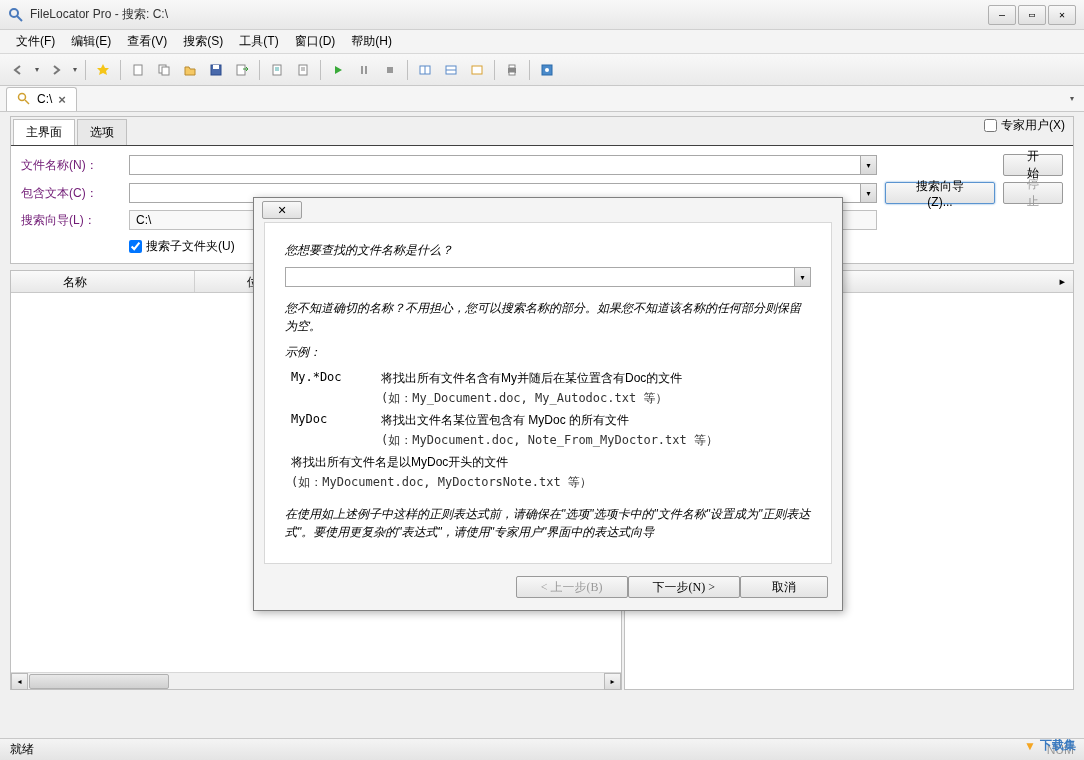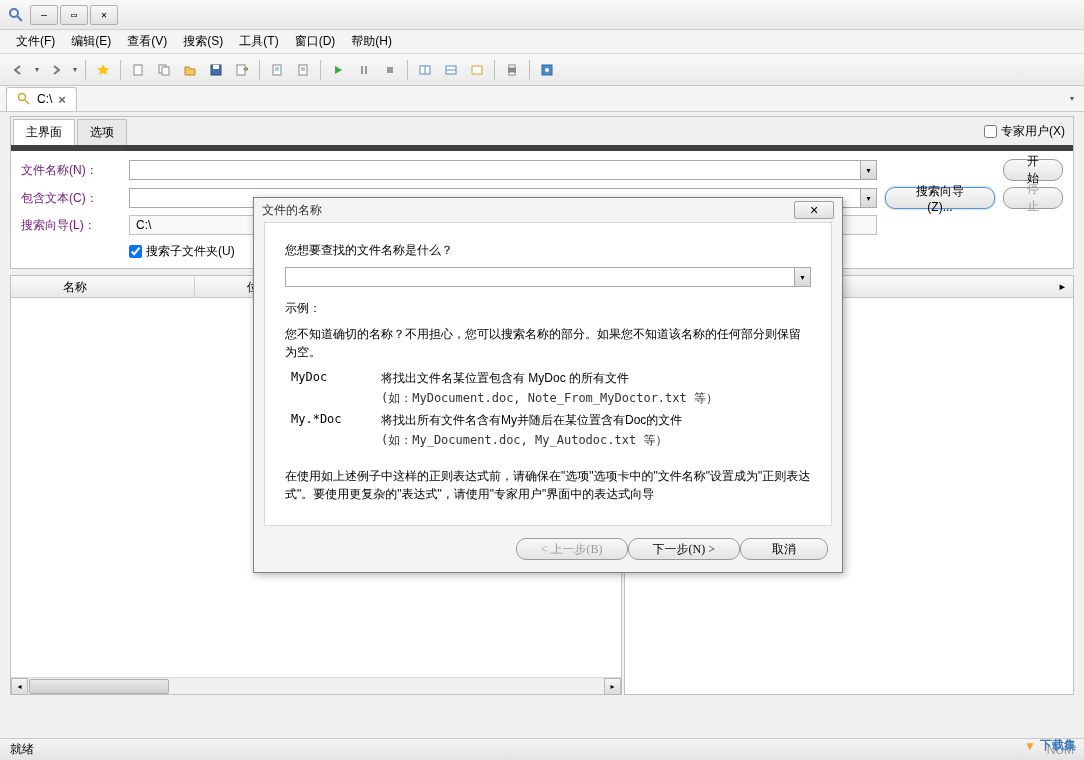--- a/index.html
+++ b/index.html
@@ -23,30 +23,30 @@
 .tool-dropdown { width: 10px; height: 24px; display: flex; align-items: center; justify-content: center; font-size: 8px; color: #555; }
 
 
 .tabbar { height: 26px; background: #f5f5f5; border-bottom: 1px solid #c8c8c8; display: flex; align-items: center; padding: 0 6px; }
 .search-tab { display: flex; align-items: center; gap: 6px; padding: 4px 10px; background: #fff; border: 1px solid #c0c0c0; border-bottom: none; border-radius: 3px 3px 0 0; }
 .tab-close { font-size: 13px; color: #666; cursor: pointer; font-weight: bold; }
 .tabbar-dd { margin-left: auto; font-size: 8px; color: #555; padding: 4px; }
 
 
 .search-panel { background: #fff; border: 1px solid #c0c0c0; margin: 4px 10px 0 10px; padding: 0; }
-.panel-tabs { display: flex; align-items: center; background: #f0f0f0; border-bottom: 6px solid #404040; }
+.panel-tabs { display: flex; align-items: flex-start; background: #f0f0f0; border-bottom: 1px solid #404040; }
 .ptab { padding: 4px 12px; border: 1px solid #c0c0c0; border-bottom: none; background: #fff; margin-top: 2px; margin-left: 2px; cursor: pointer; }
 .ptab.inactive { background: #e8e8e8; }
 .expert-box { margin-left: auto; display: flex; align-items: center; gap: 4px; padding-right: 8px; }
 .panel-body { padding: 8px 10px; display: grid; grid-template-columns: 100px 1fr 110px 60px; gap: 6px 8px; align-items: center; }
 .field-label { text-align: left; color: #701a75; }
 .combo { display: flex; border: 1px solid #a8a8a8; height: 20px; background: #fff; }
 .combo input { flex: 1; border: none; outline: none; padding: 0 4px; }
 .combo .dd { width: 16px; background: linear-gradient(#f0f0f0,#d8d8d8); border-left: 1px solid #a8a8a8; display: flex; align-items: center; justify-content: center; font-size: 8px; }
-.btn { height: 22px; padding: 0 24px; background: linear-gradient(#f8f8f8,#e4e4e4); border: 1px solid #9a9a9a; border-radius: 10px; cursor: pointer; display: flex; align-items: center; justify-content: center; }
+.btn { height: 22px; padding: 0 24px; background: linear-gradient(#f8f8f8,#e4e4e4); border: 1px solid #9a9a9a; border-radius: 2px; cursor: pointer; display: flex; align-items: center; justify-content: center; }
 .btn.primary { border: 1px solid #5a94d0; box-shadow: 0 0 2px #5a94d0; }
 .btn:disabled, .btn.disabled { color: #999; cursor: default; }
 .path-display { border: 1px solid #c0c0c0; background: #f8f8f8; height: 20px; padding: 2px 6px; display: flex; align-items: center; }
 .subfolders-row { grid-column: 2; display: flex; align-items: center; gap: 4px; margin-top: 2px; }
 
 
 .results-area { display: flex; margin: 6px 10px 0 10px; gap: 2px; height: 420px; }
 .results-left { flex: 0 0 612px; border: 1px solid #c0c0c0; background: #fff; display: flex; flex-direction: column; position: relative; }
 .results-right { flex: 1; border: 1px solid #c0c0c0; background: #fff; display: flex; flex-direction: column; }
 .col-headers { display: flex; height: 22px; background: linear-gradient(#fafafa,#e8e8e8); border-bottom: 1px solid #c8c8c8; }
@@ -64,21 +64,21 @@
 .statusbar { position: absolute; bottom: 0; left: 0; right: 0; height: 22px; background: linear-gradient(#f4f4f4,#e4e4e4); border-top: 1px solid #c8c8c8; display: flex; align-items: center; padding: 0 10px; }
 .status-right { margin-left: auto; display: flex; align-items: flex-start; gap: 10px; color: #999; }
 
 
 .modal-overlay { position: absolute; top: 0; left: 0; right: 0; bottom: 0; }
 .wizard { position: absolute; left: 253px; top: 197px; width: 590px; background: #f4f4f4; border: 1px solid #808080; box-shadow: 2px 2px 8px rgba(0,0,0,0.3); }
 .wizard-title { height: 24px; display: flex; align-items: center; padding: 0 8px; background: #f4f4f4; }
 .wizard-title .txt { flex: 1; font-family: "SimSun", serif; color: #333; }
 .wizard-close { width: 40px; height: 18px; background: linear-gradient(#f8f8f8,#e0e0e0); border: 1px solid #a0a0a0; border-radius: 2px; display: flex; align-items: center; justify-content: center; cursor: pointer; font-size: 11px; }
 .wizard-body { background: #fff; margin: 0 10px; border: 1px solid #d8d8d8; padding: 18px 20px 14px 20px; font-family: "SimSun", serif; }
-.wizard-body p { margin-bottom: 8px; line-height: 1.5; }
+.wizard-body p { margin-bottom: 8px; line-height: 1.5; font-style: italic; }
 .wizard-combo { width: 100%; border: 1px solid #a8a8a8; height: 20px; display: flex; margin: 6px 0 12px 0; }
 .wizard-combo input { flex: 1; border: none; outline: none; padding: 0 4px; }
 .wizard-combo .dd { width: 16px; background: linear-gradient(#f0f0f0,#d8d8d8); border-left: 1px solid #a8a8a8; display: flex; align-items: center; justify-content: center; font-size: 8px; }
 .examples { margin-left: 6px; }
 .ex-row { display: flex; margin: 4px 0; }
 .ex-pat { width: 90px; font-family: monospace; padding-top: 1px; }
 .ex-desc { flex: 1; line-height: 1.5; }
 .ex-sample { font-family: monospace; color: #333; margin-top: 2px; }
 .wizard-note { margin-top: 14px; line-height: 1.5; }
 .wizard-buttons { display: flex; justify-content: flex-end; gap: 0; padding: 12px 14px; }
@@ -90,20 +90,21 @@
 input[type=checkbox] { width: 13px; height: 13px; }
 </style>
 </head>
 <body>
 
 <div class="titlebar">
   <svg class="app-icon" viewBox="0 0 16 16">
       <circle cx="6" cy="6" r="4" fill="none" stroke="#4a7abc" stroke-width="2"></circle>
       <line x1="9" y1="9" x2="14" y2="14" stroke="#4a7abc" stroke-width="2"></line>
     </svg>
+  <span class="title-text">FileLocator Pro - 搜索: C:\</span>
   <div class="win-controls">
     <div class="win-btn">—</div>
     <div class="win-btn">▭</div>
     <div class="win-btn">✕</div>
   </div>
 </div>
 
 <div class="menubar">
   <div class="menu-item">文件(F)</div>
   <div class="menu-item">编辑(E)</div>
@@ -307,41 +308,41 @@
 </div>
 
 <div class="watermark">
   <span class="dl-icon">▼</span>
   <span>下载集</span>
 </div>
 
 <div class="modal-overlay">
   <div class="wizard">
     <div class="wizard-title">
-      <span class="txt">文件的名称</span>
       <div class="wizard-close">✕</div>
     </div>
     <div class="wizard-body">
       <p>您想要查找的文件名称是什么？</p>
       <div class="wizard-combo">
         <input style="">
         <div class="dd">▾</div>
       </div>
+      <p>您不知道确切的名称？不用担心，您可以搜索名称的部分。如果您不知道该名称的任何部分则保留为空。</p>
       <p>示例：</p>
-      <p>您不知道确切的名称？不用担心，您可以搜索名称的部分。如果您不知道该名称的任何部分则保留为空。</p>
       <div class="examples" id="examples-container">
+          <div class="ex-row">
+            <div class="ex-pat">My.*Doc</div>
+            <div class="ex-desc">将找出所有文件名含有My并随后在某位置含有Doc的文件<div class="ex-sample">(如：My_Document.doc, My_Autodoc.txt 等）</div></div>
+          </div>
           <div class="ex-row">
             <div class="ex-pat">MyDoc</div>
             <div class="ex-desc">将找出文件名某位置包含有 MyDoc 的所有文件<div class="ex-sample">(如：MyDocument.doc, Note_From_MyDoctor.txt 等）</div></div>
           </div>
           <div class="ex-row">
-            <div class="ex-pat">My.*Doc</div>
-            <div class="ex-desc">将找出所有文件名含有My并随后在某位置含有Doc的文件<div class="ex-sample">(如：My_Document.doc, My_Autodoc.txt 等）</div></div>
-          </div>
-          <div class="ex-row">
+            <div class="ex-desc">将找出所有文件名是以MyDoc开头的文件<div class="ex-sample">(如：MyDocument.doc, MyDoctorsNote.txt 等）</div></div>
           </div>
         </div>
       <p class="wizard-note">在使用如上述例子中这样的正则表达式前，请确保在"选项"选项卡中的"文件名称"设置成为"正则表达式"。要使用更复杂的"表达式"，请使用"专家用户"界面中的表达式向导</p>
     </div>
     <div class="wizard-buttons">
       <button class="btn disabled">&lt; 上一步(B)</button>
       <button class="btn">下一步(N) &gt;</button>
       <button class="btn">取消</button>
     </div>
   </div>

